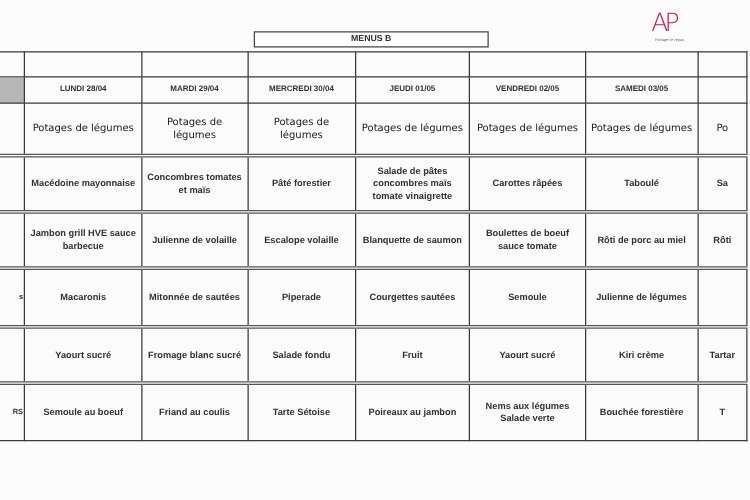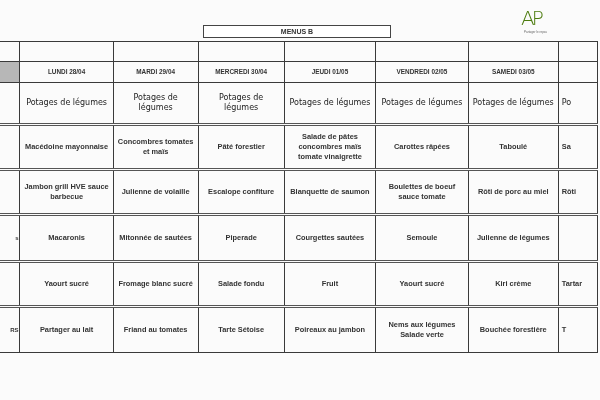--- a/index.html
+++ b/index.html
@@ -6,36 +6,36 @@
     body {
       width: 600px; height: 400px; overflow: hidden; position: relative;
       background: #fbfbfb; font-family: "Liberation Sans", sans-serif; color: #2b2b2b;
     }
     .title-box {
       position: absolute; left: 203px; top: 25px; width: 186px; height: 11px;
       border: 1px solid #444; background: #fff;
       font-size: 7px; font-weight: bold; text-align: center; line-height: 11px; color: #333;
     }
     .logo { position: absolute; left: 515px; top: 6px; width: 40px; height: 30px; }
-    .logo .ap { position: absolute; left: 6px; top: 0; font-size: 20px; letter-spacing: -3px; color: #4d7c0f; font-family: "DejaVu Sans", sans-serif; font-weight: 300; }
+    .logo .ap { position: absolute; left: 6px; top: 0; font-size: 20px; letter-spacing: -3px; color: #be185d; font-family: "DejaVu Sans", sans-serif; font-weight: 300; }
     .logo .sub { position: absolute; left: 9px; top: 24px; font-size: 3px; color: #666; }
     .grid {
       position: absolute; left: -2px; top: 41px; border-collapse: collapse; table-layout: fixed;
     }
     .grid td {
       border: 1.2px solid #3a3a3a; text-align: center; vertical-align: middle;
       font-size: 7.4px; font-weight: bold; padding: 0 3px; line-height: 10px; color: #333; overflow: hidden; white-space: normal;
     }
     .grid tr.blank td { height: 19px; }
     .grid tr.days td { height: 20px; font-size: 6.4px; font-weight: bold; }
     .grid tr.days td.corner { background: #b7b7b7; }
     .grid tr.soup td { font-family: "DejaVu Sans", sans-serif; font-weight: normal; font-size: 8px; color: #222; }
     .grid tr.sep td { border-top: 3px double #555; }
     .grid td.label { text-align: right; padding-right: 1px; font-size: 6px; }
-    .grid td.cut { text-align: left; padding-left: 3px; white-space: nowrap; }
+    .grid td.cut { text-align: center; padding-left: 3px; white-space: nowrap; }
   </style>
 </head>
 <body>
 
 <div class="title-box">MENUS B</div>
 
 <div class="logo">
   <span class="ap">AP</span>
   <span class="sub">Partager le repas</span>
 </div>
@@ -89,21 +89,21 @@
         <td>Pâté forestier</td>
         <td>Salade de pâtes concombres maïs tomate vinaigrette</td>
         <td>Carottes râpées</td>
         <td>Taboulé</td>
         <td class="cut">Sa</td>
       </tr>
       <tr class="sep">
         <td class="label" style="height: 42px;"></td>
         <td>Jambon grill HVE sauce barbecue</td>
         <td>Julienne de volaille</td>
-        <td>Escalope confiture</td>
+        <td>Escalope volaille</td>
         <td>Blanquette de saumon</td>
         <td>Boulettes de boeuf sauce tomate</td>
         <td>Rôti de porc au miel</td>
         <td class="cut">Rôti</td>
       </tr>
       <tr class="sep">
         <td class="label" style="height: 44px;">s</td>
         <td>Macaronis</td>
         <td>Mitonnée de sautées</td>
         <td>Piperade</td>
@@ -117,22 +117,22 @@
         <td>Yaourt sucré</td>
         <td>Fromage blanc sucré</td>
         <td>Salade fondu</td>
         <td>Fruit</td>
         <td>Yaourt sucré</td>
         <td>Kiri crème</td>
         <td class="cut">Tartar</td>
       </tr>
       <tr class="sep">
         <td class="label" style="height: 44px;">RS</td>
-        <td>Partager au lait</td>
-        <td>Friand au tomates</td>
+        <td>Semoule au boeuf</td>
+        <td>Friand au coulis</td>
         <td>Tarte Sétoise</td>
         <td>Poireaux au jambon</td>
         <td>Nems aux légumes Salade verte</td>
         <td>Bouchée forestière</td>
         <td class="cut">T</td>
       </tr>
     </tbody>
 </table>
 
 </body></html>

